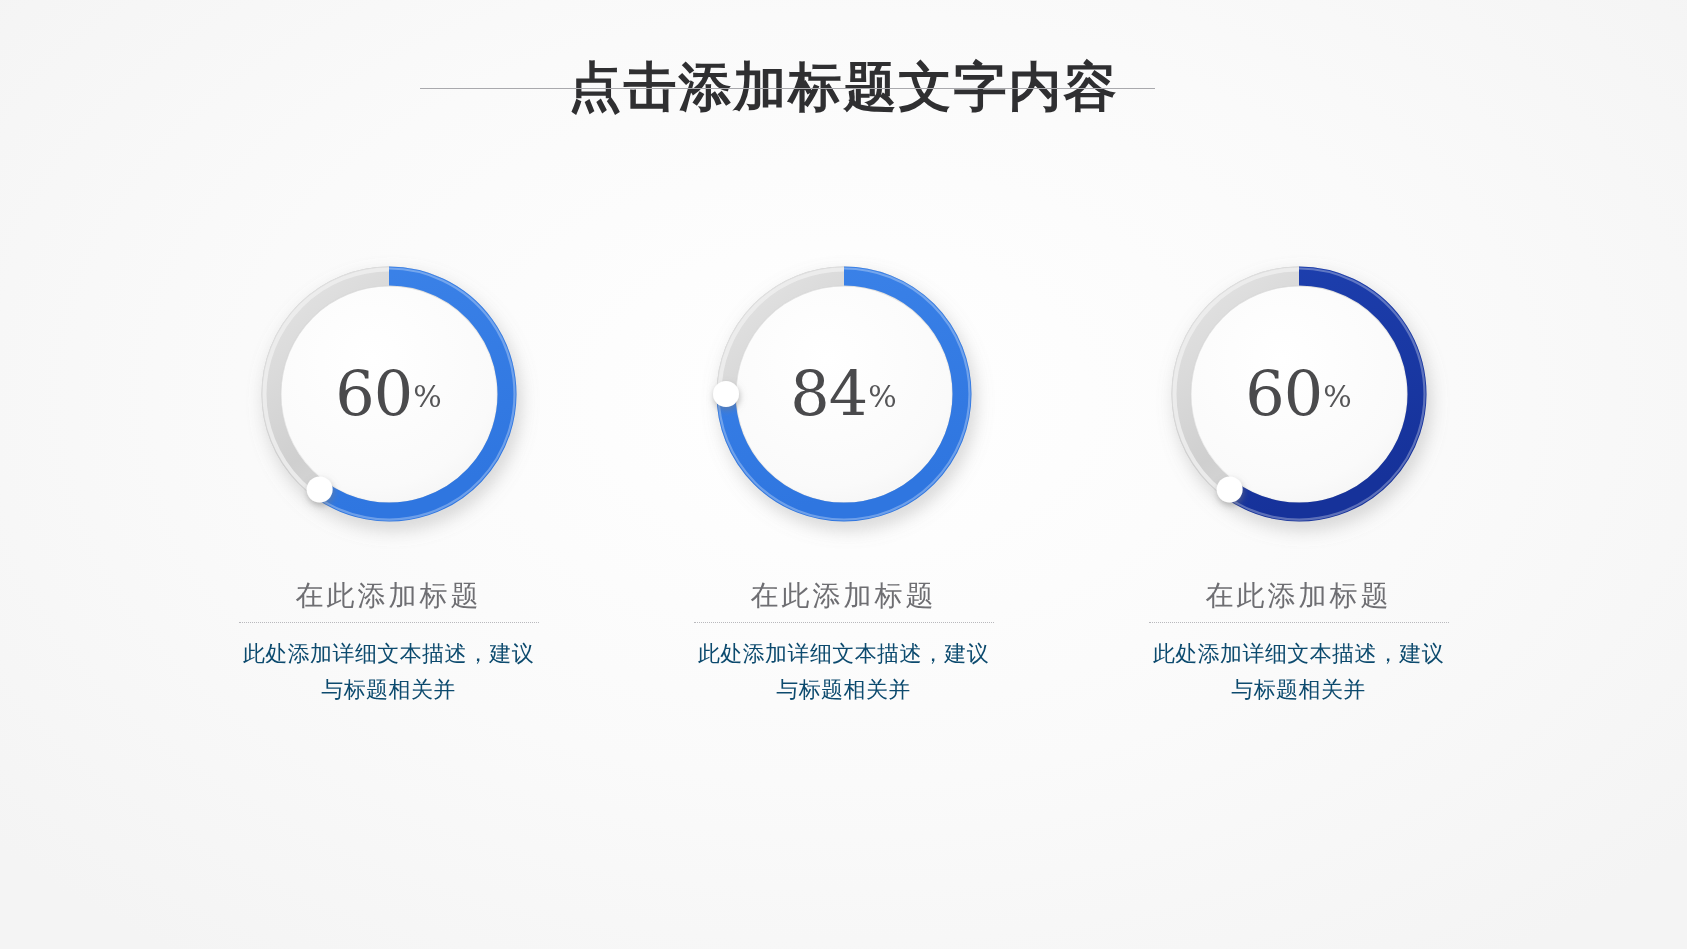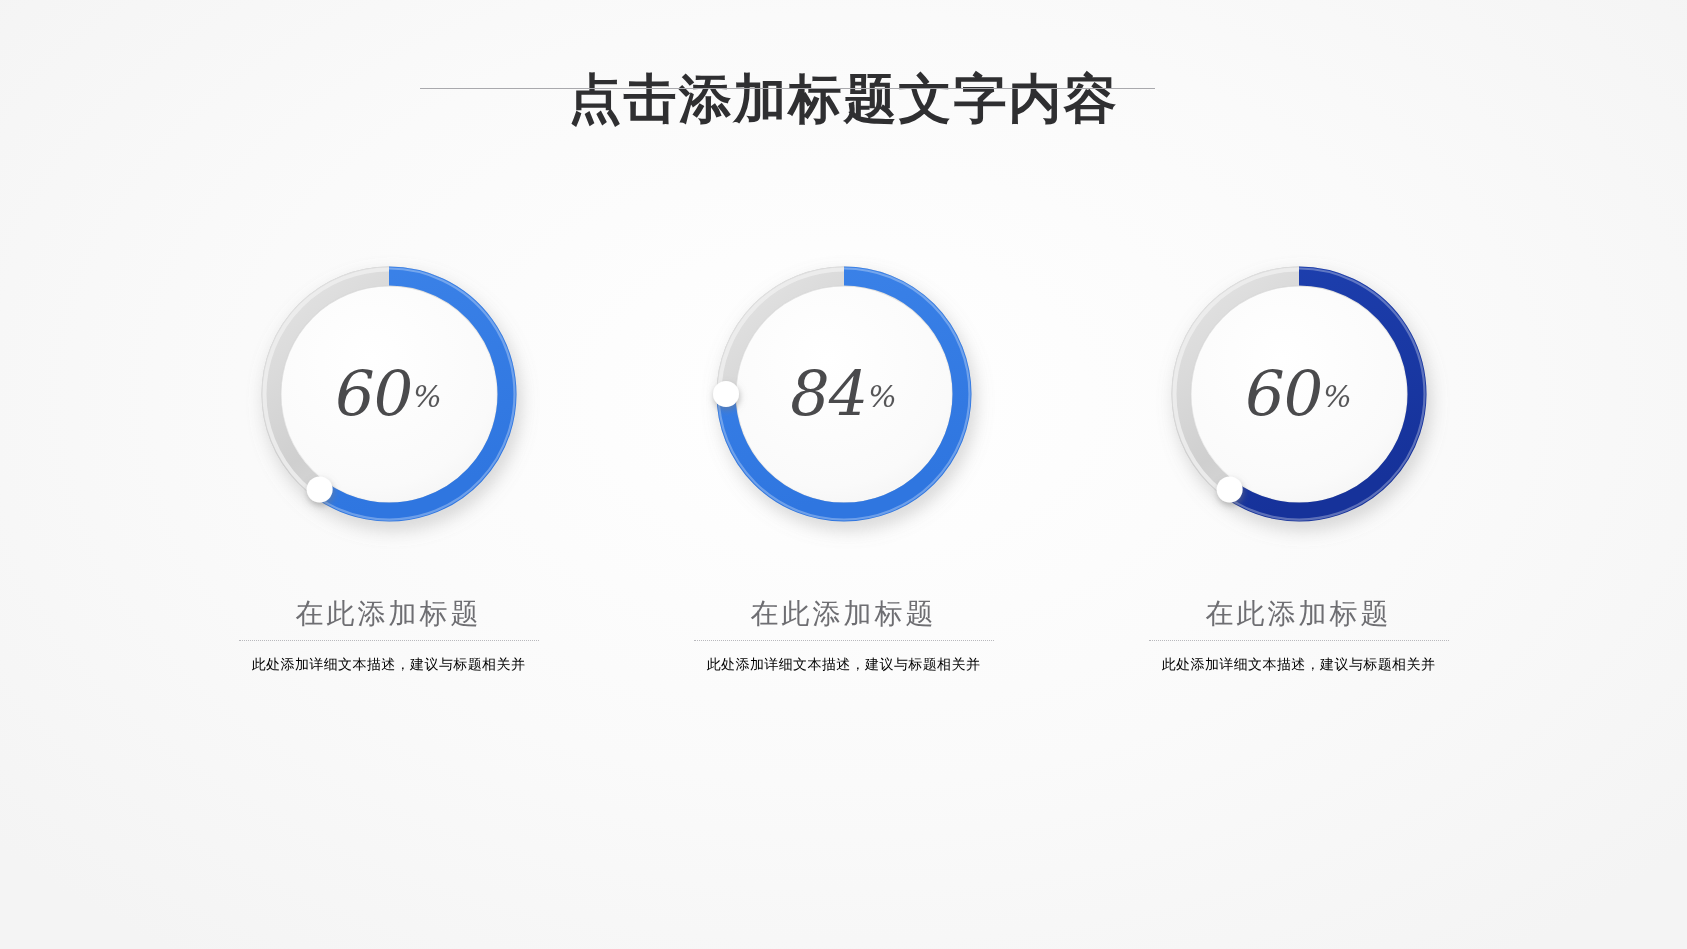--- a/index.html
+++ b/index.html
@@ -15,21 +15,21 @@
     background: #fbfbfb;
     background-image:
       radial-gradient(ellipse 1100px 700px at 50% 42%, #ffffff 0%, #fafafa 55%, #f4f4f4 100%);
     position: relative;
   }
 
   
   .title-block {
     position: absolute;
     left: 0;
-    top: 68px;
+    top: 56px;
     width: 1687px;
     text-align: center;
   }
 
   .page-title {
     font-family: "DejaVu Sans", "Liberation Sans", sans-serif;
     font-size: 53px;
     font-weight: 600;
     letter-spacing: 2px;
     color: #2f2f31;
@@ -63,21 +63,20 @@
     flex-direction: column;
     align-items: center;
   }
 
   
   .gauge {
     position: relative;
     width: 292px;
     height: 292px;
     display: block;
-    font-style: italic;
   }
 
   .gauge svg {
     position: absolute;
     left: 0;
     top: 0;
     width: 292px;
     height: 292px;
     overflow: visible;
   }
@@ -107,41 +106,41 @@
     font-family: "DejaVu Serif", "Liberation Serif", serif;
     font-size: 30px;
     color: #565658;
     margin-left: 1px;
     position: relative;
     top: 2px;
   }
 
   
   .caption {
-    margin-top: 56px;
+    margin-top: 38px;
     width: 300px;
     text-align: center;
   }
 
   .caption-heading {
     font-family: "DejaVu Serif", "Liberation Serif", serif;
     font-size: 28px;
     color: #6e6e72;
     letter-spacing: 3px;
     line-height: 1.25;
     padding-bottom: 9px;
     border-bottom: 1px dotted #b9b9bd;
     display: block;
   }
 
   .caption-body {
     margin-top: 13px;
-    font-family: Liberation Serif, serif;
-    font-size: 14px;
-    color: #000000;
+    font-family: Liberation Sans, sans-serif;
+    font-size: 22px;
+    color: #0c4a6e;
     line-height: 1.62;
     letter-spacing: 0.4px;
     padding: 0 2px;
   }
 </style>
 </head>
 <body>
 
 <div class="title-block">
   <div class="page-title">点击添加标题文字内容</div>

